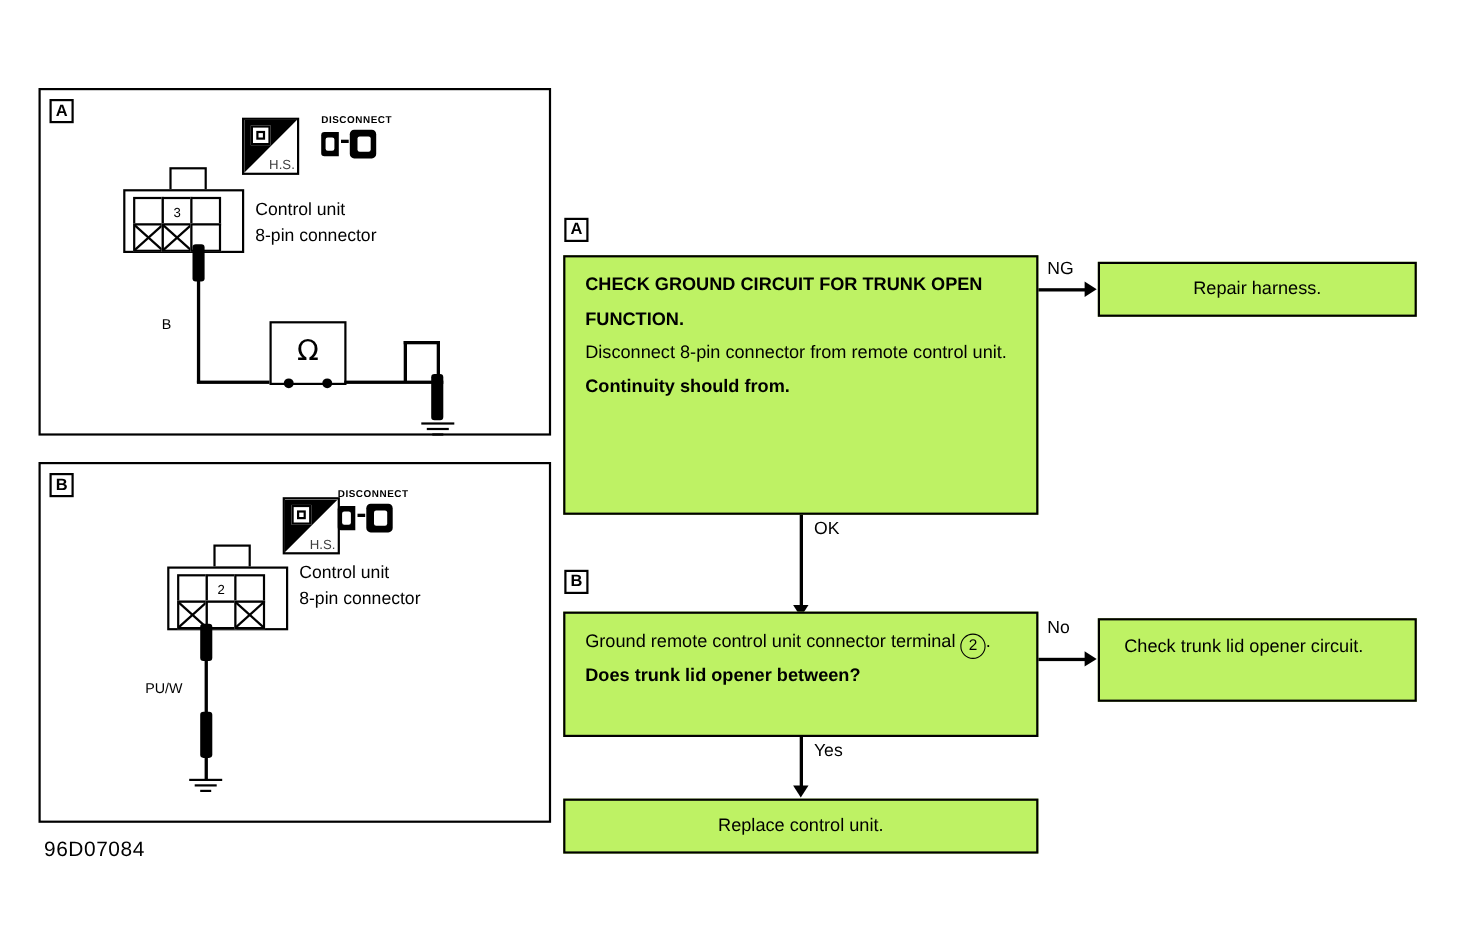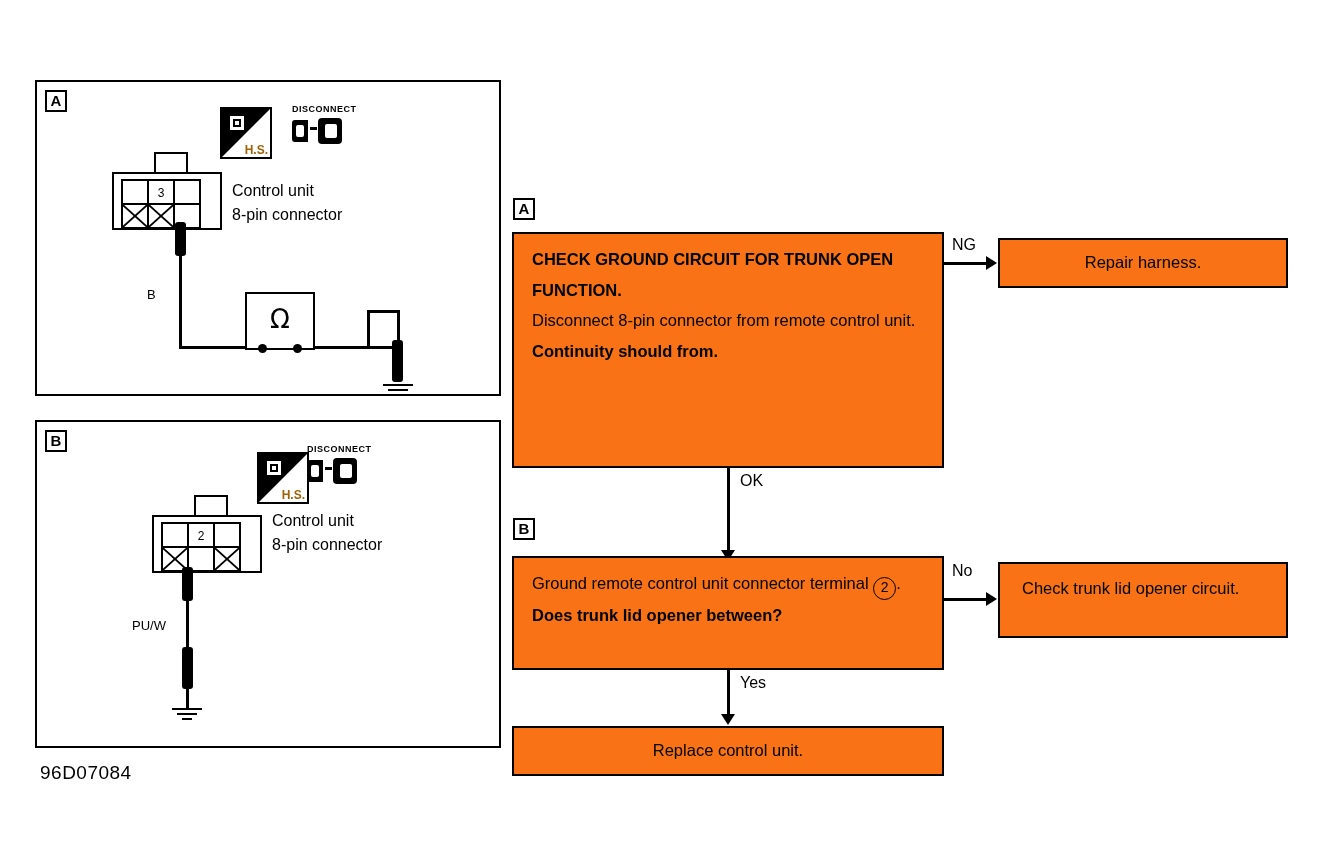--- a/index.html
+++ b/index.html
@@ -109,22 +109,22 @@
     left: 0; top: 0;
     width: 0; height: 0;
     border-left: 48px solid #000;
     border-bottom: 48px solid transparent;
   }
   .hs-box .hs-label {
     position: absolute;
     right: 2px;
     bottom: 0px;
     font-size: 12px;
-    font-weight: bold;
-    color: #a16207;
+    font-weight: normal;
+    color: #404040;
     font-family: "Liberation Sans", sans-serif;
     margin-left: 18px;
   }
   .hs-box .plug {
     position: absolute;
     left: 6px;
     top: 5px;
     width: 18px;
     height: 18px;
     background: #fff;
@@ -211,21 +211,21 @@
     font-size: 19px;
     letter-spacing: 0.5px;
     font-family: "Liberation Sans", sans-serif;
   }
 
   
   .fbox {
     position: absolute;
     border: 2px solid #000;
     box-sizing: border-box;
-    background: #f97316;
+    background: #bef264;
     font-size: 16.5px;
     line-height: 1.85;
     padding: 10px 18px;
   }
   .fbox.center {
     display: flex;
     align-items: center;
     justify-content: center;
     text-align: center;
     line-height: 1.4;

